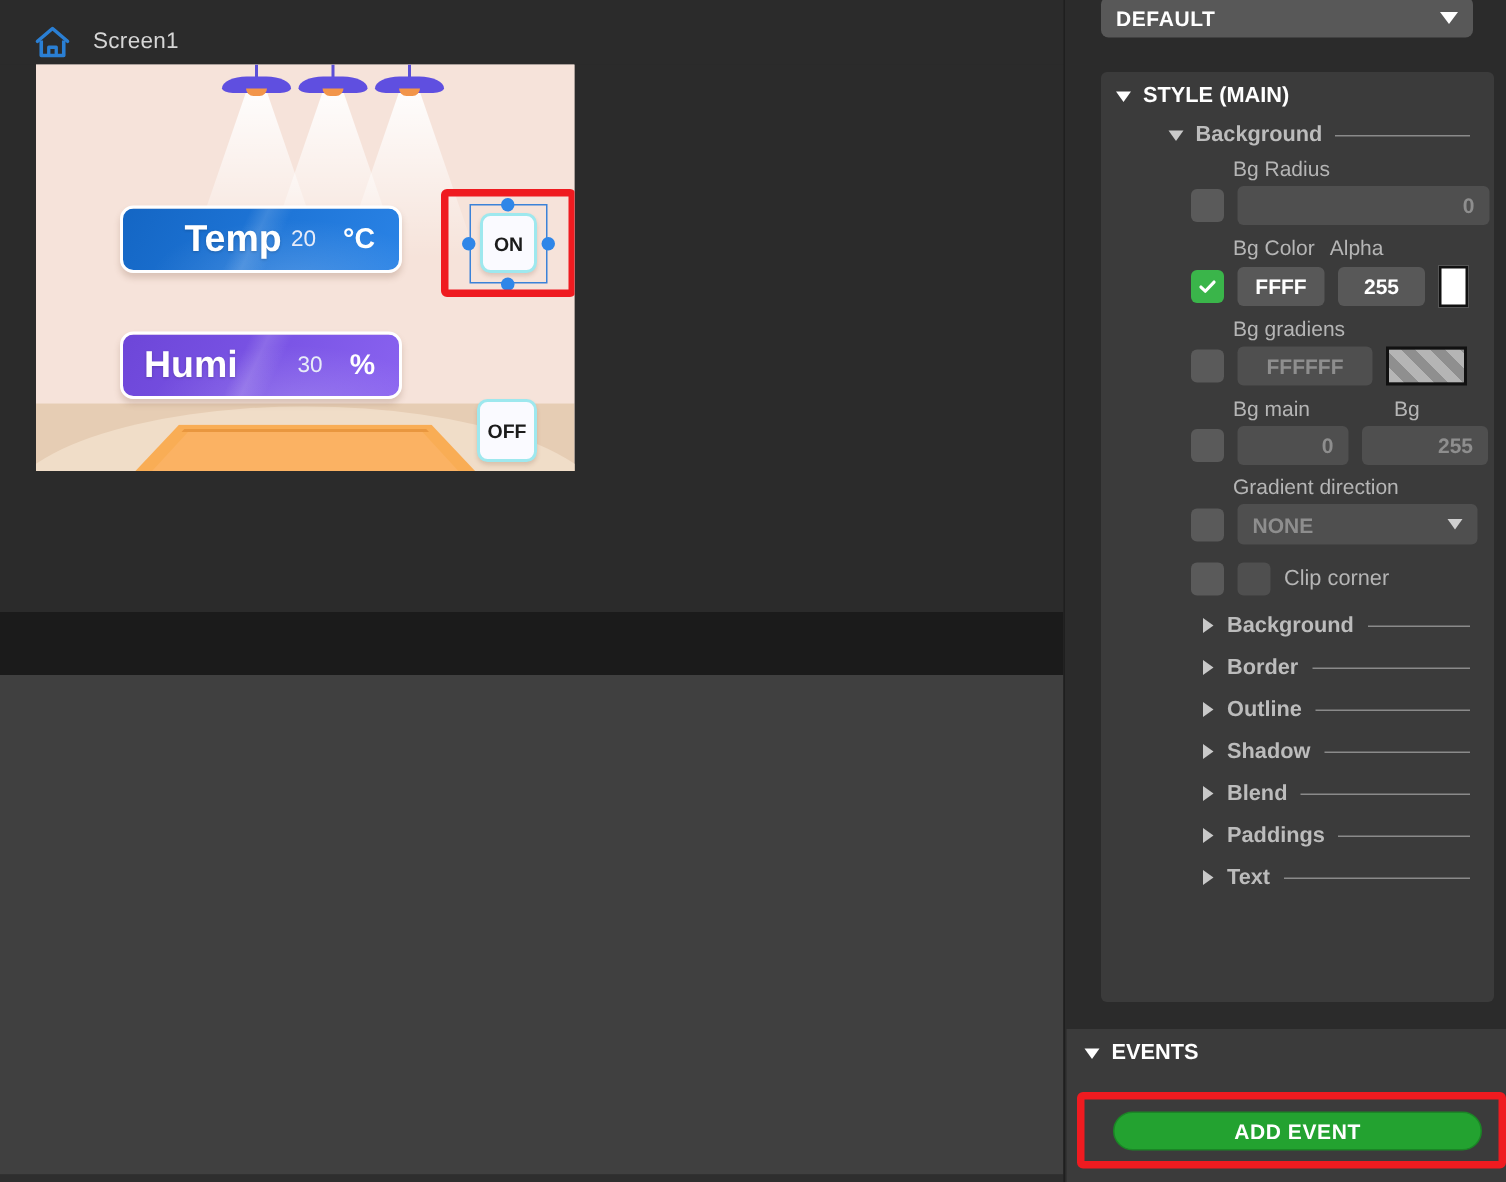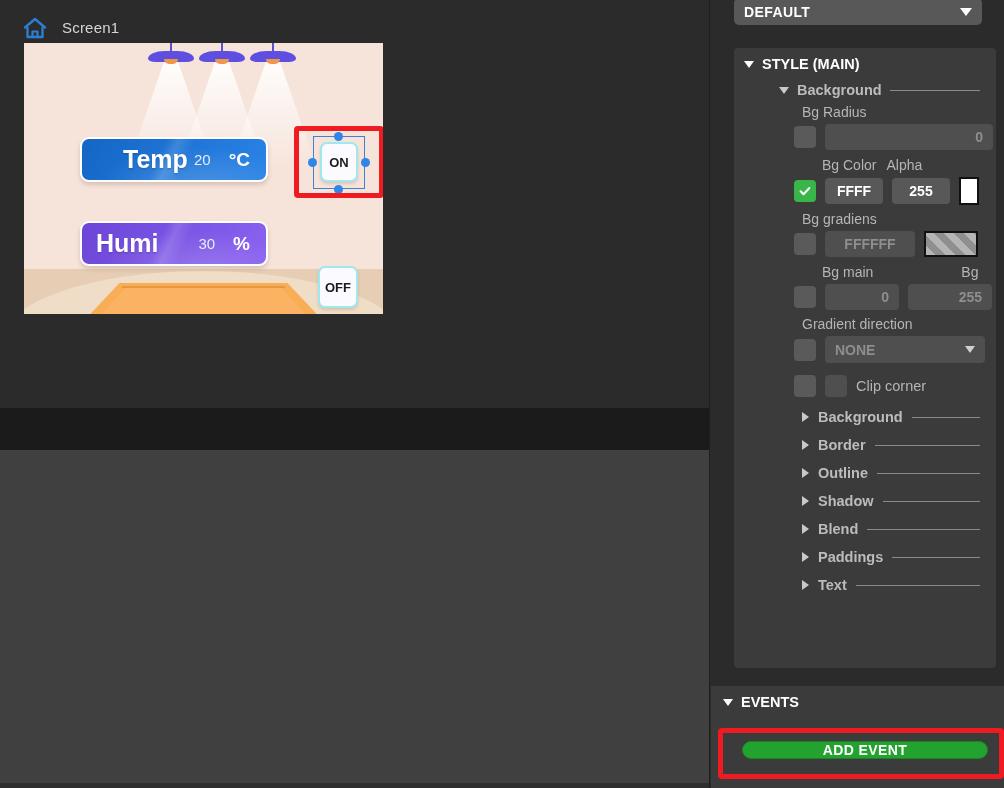--- a/index.html
+++ b/index.html
@@ -223,21 +223,21 @@
   }
   .sub-head {
     display: flex; align-items: center; gap: 8px;
     margin: 6px 0 2px 45px;
     color: #bcbcbc; font-size: 14.5px; font-weight: bold;
   }
   .sub-head .rule { flex: 1; height: 1px; background: #8a8a8a; margin-right: 16px; }
 
   .field-label {
     color: #b5b5b5; font-size: 14px;
-    margin-left: 68px; margin-top: 6px;
+    margin-left: 88px; margin-top: 6px;
   }
   .field-labels-2 {
     display: flex; margin-left: 88px; margin-top: 7px;
     color: #b5b5b5; font-size: 14px; gap: 10px;
   }
   .row {
     display: flex; align-items: center; gap: 9px;
     margin-left: 60px; margin-top: 4px;
   }
   .chk {
@@ -283,21 +283,21 @@
     width: 294px; height: 102px;
     background: #3b3b3b;
   }
   .events-head {
     display: flex; align-items: center; gap: 8px;
     padding: 8px 0 0 12px;
     color: #ffffff; font-size: 14.5px; font-weight: bold;
   }
   .add-event-btn {
     position: absolute; left: 31px; top: 55px;
-    width: 246px; height: 18px;
+    width: 246px; height: 26px;
     background: #23a230; border-radius: 13px;
     border: 1px solid #1b8526;
     display: flex; align-items: center; justify-content: center;
     color: #ffffff; font-size: 14px; font-weight: bold;
     letter-spacing: .4px;
   }
   #hl-event {
     position: absolute; left: 718px; top: 728px;
     width: 286px; height: 51px;
   }
@@ -420,21 +420,21 @@
         <span class="swatch-white"></span>
       </div>
 
       <div class="field-label">Bg gradiens</div>
       <div class="row">
         <span class="chk"></span>
         <span class="inp ph" style="width:90px">FFFFFF</span>
         <span class="swatch-stripe"></span>
       </div>
 
-      <div class="field-labels-2" style="gap:88px">
+      <div class="field-labels-2" style="gap:56px">
         <span>Bg main</span>
         <span>Bg</span>
       </div>
       <div class="row">
         <span class="chk"></span>
         <span class="inp disabled" style="width:74px">0</span>
         <span class="inp disabled" style="width:84px">255</span>
       </div>
 
       <div class="field-label">Gradient direction</div>

